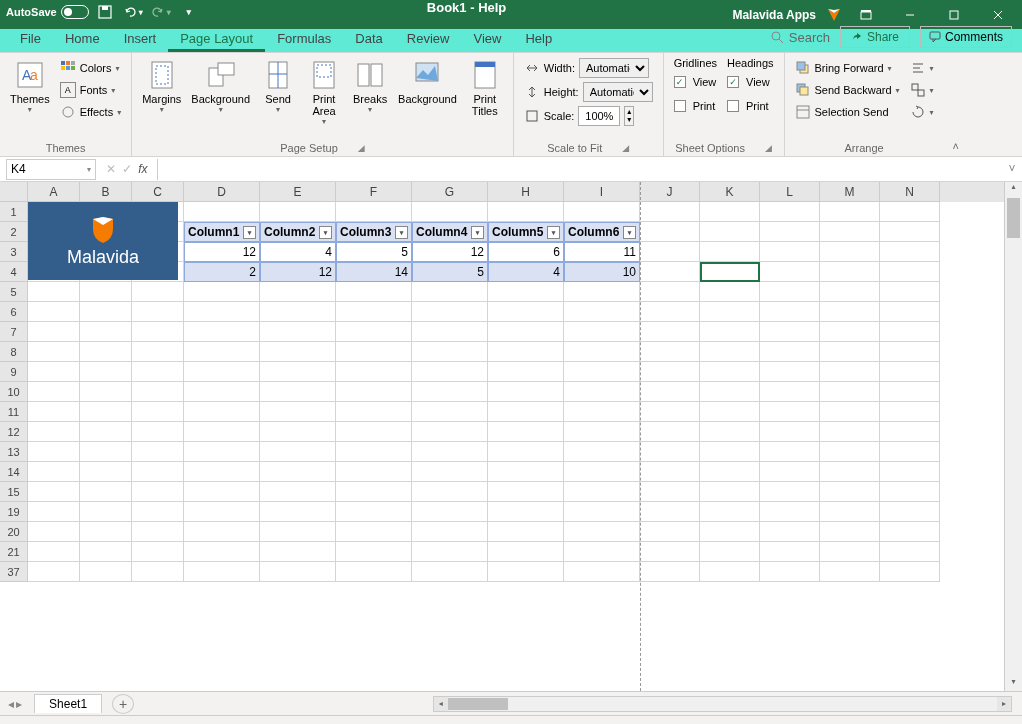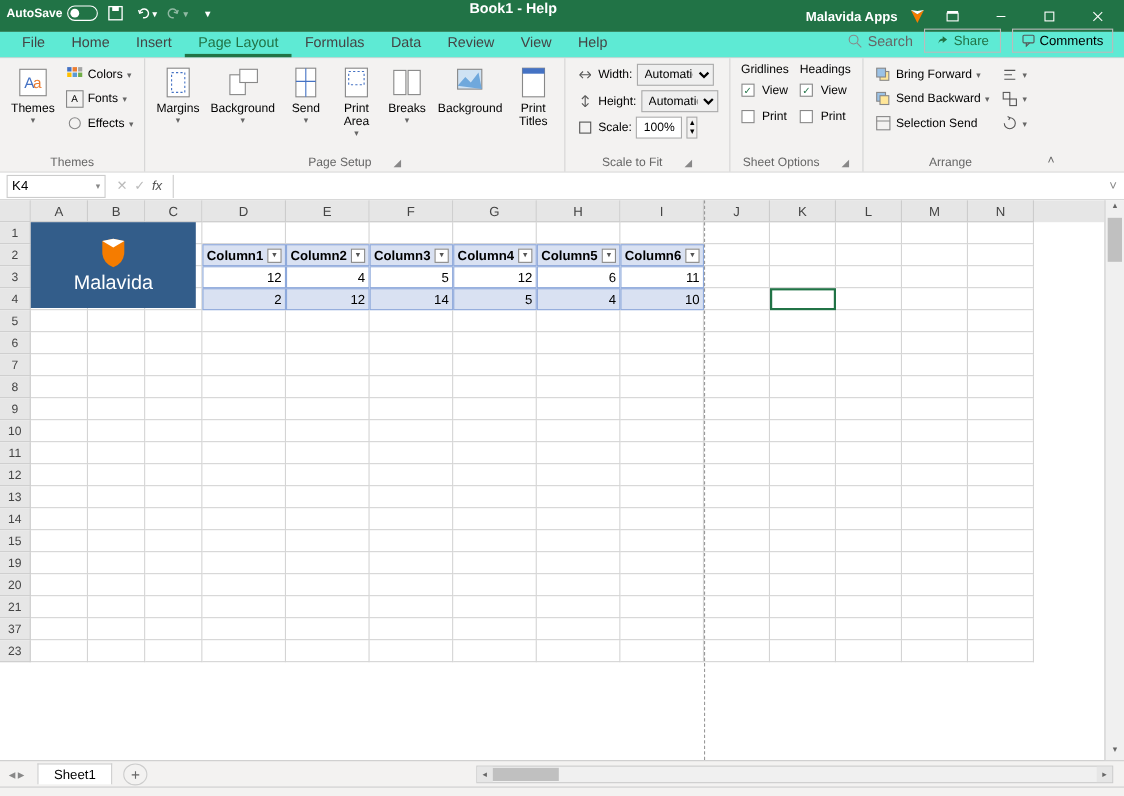--- a/index.html
+++ b/index.html
@@ -833,37 +833,20 @@
           <div class="cell" style="width: 76px;"></div>
           <div class="cell" style="width: 76px;"></div>
           <div class="cell" style="width: 76px;"></div>
           <div class="cell" style="width: 76px;"></div>
           <div class="cell" style="width: 60px;"></div>
           <div class="cell" style="width: 60px;"></div>
           <div class="cell" style="width: 60px;"></div>
           <div class="cell" style="width: 60px;"></div>
           <div class="cell" style="width: 60px;"></div>
         </div>
-        <div class="row">
-          <div class="rowh">23</div>
-          <div class="cell" style="width: 52px;"></div>
-          <div class="cell" style="width: 52px;"></div>
-          <div class="cell" style="width: 52px;"></div>
-          <div class="cell" style="width: 76px;"></div>
-          <div class="cell" style="width: 76px;"></div>
-          <div class="cell" style="width: 76px;"></div>
-          <div class="cell" style="width: 76px;"></div>
-          <div class="cell" style="width: 76px;"></div>
-          <div class="cell" style="width: 76px;"></div>
-          <div class="cell" style="width: 60px;"></div>
-          <div class="cell" style="width: 60px;"></div>
-          <div class="cell" style="width: 60px;"></div>
-          <div class="cell" style="width: 60px;"></div>
-          <div class="cell" style="width: 60px;"></div>
-        </div>
       </div>
     <div class="logo-overlay">
       <svg class="logo-shield" viewBox="0 0 30 30">
           <path d="M5 4 L15 2 L25 4 L25 14 Q25 24 15 28 Q5 24 5 14 Z" fill="#f57c00"></path>
           <path d="M5 4 L15 2 L25 4 L15 10 Z" fill="#fff"></path>
         </svg>
       <span>Malavida</span>
     </div>
     <div class="page-break-v" id="pbreak" style="left: 640px;"></div>
   </div>

